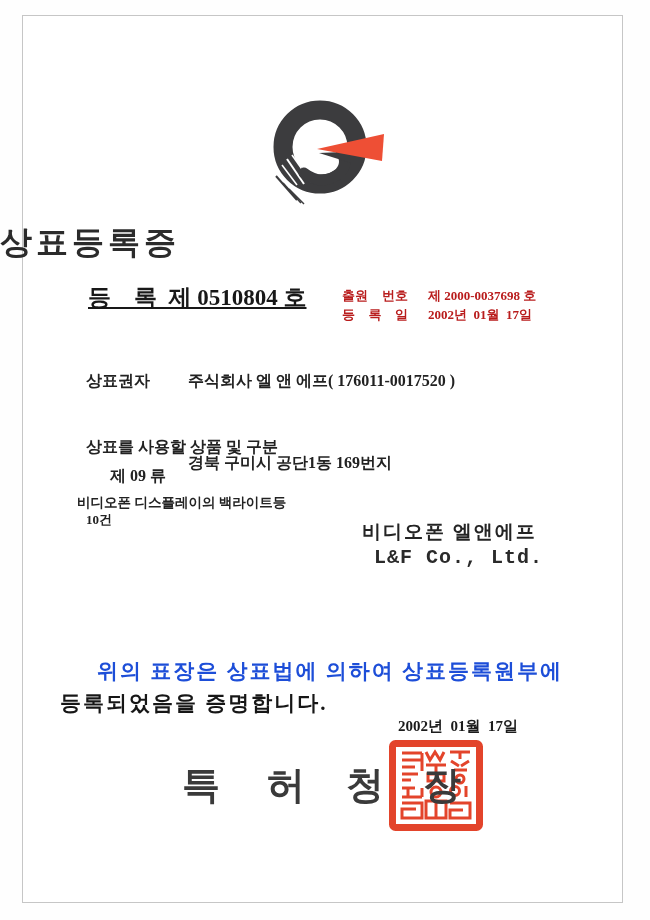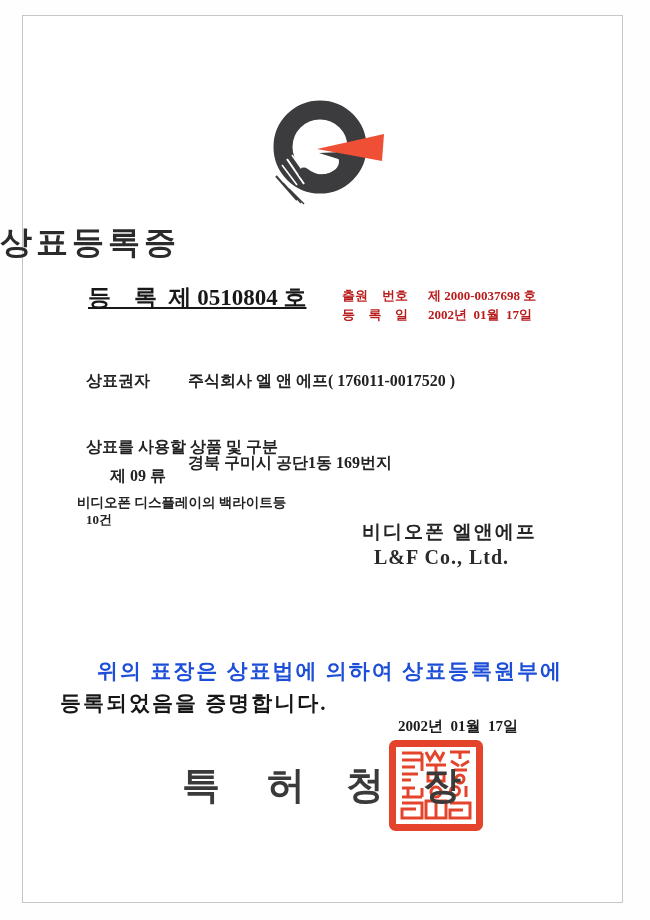--- a/index.html
+++ b/index.html
@@ -29,21 +29,21 @@
   .owner-label{left:86px;top:371px;}
   .owner-name{left:188px;top:371px;}
   .owner-address{left:188px;top:405px;margin-top:48px;}
   .class-heading{left:86px;top:437px;}
   .class-line{left:86px;top:466px;margin-left:24px;}
   .goods-line{left:77px;top:494px;font-size:13.5px;text-align:right;}
   .goods-count{left:86px;top:511px;font-size:13px;}
 
   .company-kr{left:362px;top:519px;font-size:19px;font-weight:bold;letter-spacing:2px;color:#242424;}
   .company-en{left:374px;top:546px;font-size:20px;font-weight:bold;
-    font-family:Liberation Serif, serif;color:#2a2a2a;letter-spacing:1px;}
+    font-family:Liberation Mono, monospace;color:#2a2a2a;letter-spacing:1px;}
 
   .statement-1{left:97px;top:657px;font-size:21px;font-weight:bold;letter-spacing:2px;color:#1d4ed8;}
   .statement-2{left:60px;top:689px;font-size:21px;font-weight:bold;letter-spacing:2px;color:#161616;}
   .issue-date{left:398px;top:717px;font-size:15px;font-weight:bold;white-space:pre;color:#1c1c1c;}
 
   .office-char{position:absolute;top:760px;font-size:38px;font-weight:bold;color:#3a3a3a;z-index:3;}
   .oc-0{left:182px;} .oc-1{left:267px;} .oc-2{left:346px;} .oc-3{left:423px;}
 
   .logo-wrap{left:263px;top:88px;width:134px;height:120px;}
   .seal-wrap{left:388px;top:739px;width:96px;height:93px;z-index:2;}

